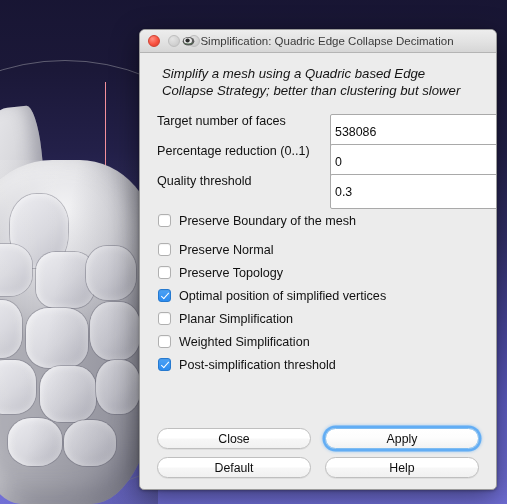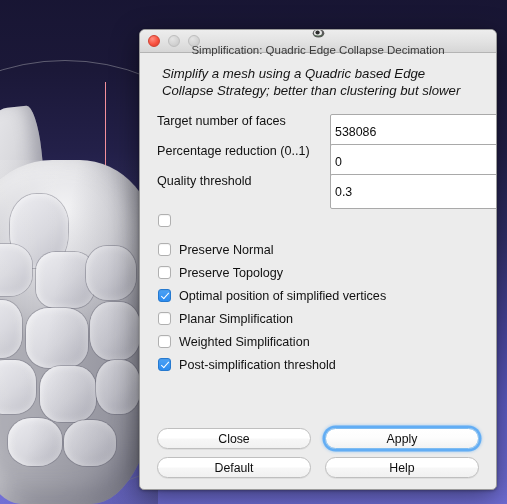--- a/index.html
+++ b/index.html
@@ -152,21 +152,20 @@
     border: 1px solid #bdbdbd;
   }
   #title-center {
     position: absolute;
     left: 0; right: 0;
     display: flex;
     align-items: center;
     justify-content: center;
     gap: 5px;
     pointer-events: none;
-    flex-direction: column;
   }
   #app-icon {
     width: 13px; height: 12px;
     flex: none;
   }
   #title-text {
     font-size: 11.5px;
     color: #3a3a3a;
     white-space: nowrap;
   }
@@ -360,20 +359,21 @@
 
     <div class="field-row">
       <span class="field-label">Quality threshold</span>
       <input class="text-input" type="text" value="0.3" style="">
     </div>
 
     <div class="spacer-sm"></div>
 
     <div class="check-row">
       <span class="cbox"></span>
+      <span class="check-label">Preserve Boundary of the mesh</span>
     </div>
 
 
     <div class="spacer-sm"></div>
 
     <div class="check-row">
       <span class="cbox"></span>
       <span class="check-label">Preserve Normal</span>
     </div>
 

